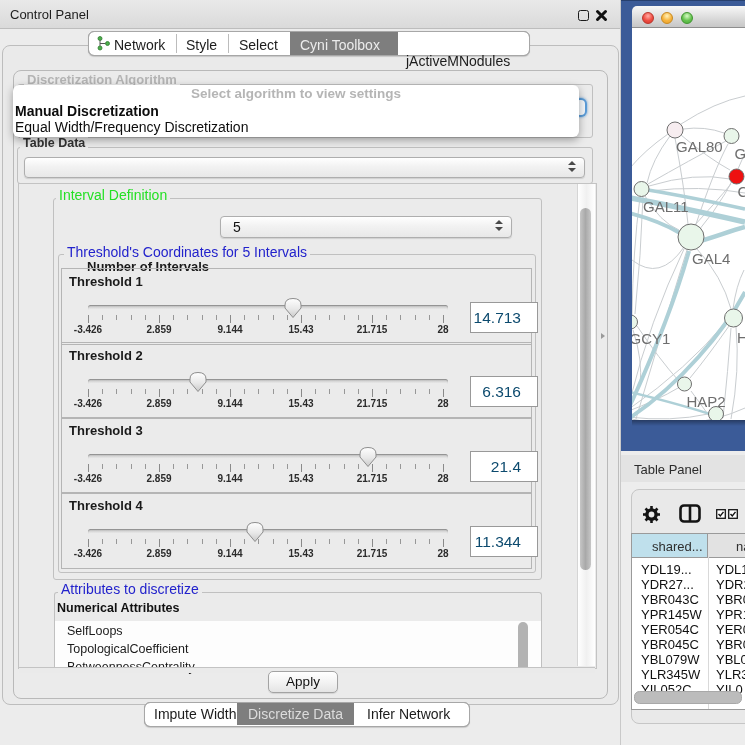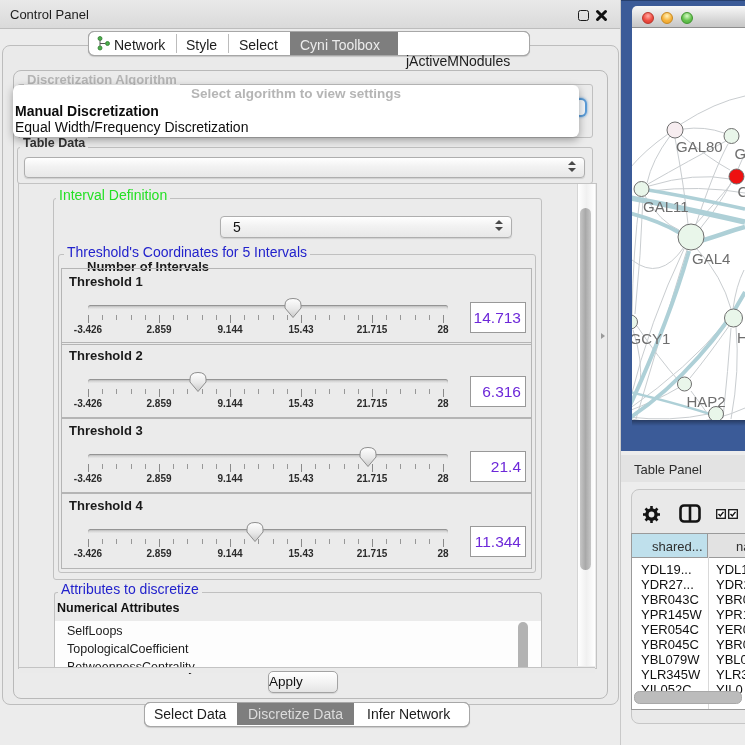--- a/index.html
+++ b/index.html
@@ -24,22 +24,22 @@
   .track{position:absolute;left:26px;width:360px;top:36px;height:5px;border-radius:3px;
          background:linear-gradient(#b9b9b9,#dedede 60%,#efefef);
          box-shadow:inset 0 1px 1px rgba(0,0,0,0.25);}
   .ticksmin{position:absolute;left:26px;width:356px;top:46px;height:5px;
          background:repeating-linear-gradient(90deg,#979797 0,#979797 1px,transparent 1px,transparent 14.2px);}
   .ticksmaj{position:absolute;left:26px;width:356px;top:46px;height:8px;
          background:repeating-linear-gradient(90deg,#8a8a8a 0,#8a8a8a 1px,transparent 1px,transparent 71px);}
   .tickl{position:absolute;top:55px;font-size:10px;font-weight:bold;color:#2b2b2b;transform:translateX(-50%);}
   .thumb{position:absolute;top:28px;width:19px;height:22px;transform:translateX(-50%);}
   .vbox{position:absolute;left:408px;top:33px;width:50px;height:29px;background:#fff;
-        border:1px solid #999;font-size:15.5px;color:#6d28d9;text-align:right;
-        padding-right:4px;line-height:29px;}
+        border:1px solid #999;font-size:15.5px;color:#0c4a6e;text-align:right;
+        padding-right:16px;line-height:29px;}
   .rowtxt{position:absolute;font-size:13px;color:#101010;white-space:nowrap;}
 </style>
 </head>
 <body>
 
 <div class="abs" style="left:0;top:0;width:620px;height:745px;background:#ececec;border-right:1px solid #c9c9c9;"></div>
 
 <div class="abs" style="left:0;top:0;width:620px;height:28px;background:linear-gradient(#e9e9e9,#dadada);border-bottom:1px solid #bdbdbd;"></div>
 <div class="abs" style="left:10px;top:7px;font-size:13px;color:#1e1e1e;">Control Panel</div>
 <div class="abs" style="left:578px;top:10px;width:9px;height:9px;border:1.6px solid #1a1a1a;border-radius:2.5px;"></div>
@@ -206,26 +206,26 @@
   <div class="abs" style="left:463px;top:1px;width:10px;height:46px;border-radius:5px 5px 0 0;background:#b3b3b3;"></div>
 </div>
 
 <div class="abs" style="left:19px;top:667px;width:576px;height:6px;background:#eaeaea;"></div>
 <div class="abs" style="left:18px;top:667px;width:577px;height:1px;background:#c3c3c3;"></div>
 
 <div class="abs" style="left:601px;top:333px;width:0;height:0;border-top:3px solid transparent;border-bottom:3px solid transparent;border-left:4px solid #9a9a9a;"></div>
 
 <div class="abs" style="left:268px;top:671px;width:68px;height:20px;border:1px solid #a3a3a3;border-radius:5px;
      background:linear-gradient(#ffffff,#f3f3f3 50%,#e4e4e4);box-shadow:0 1px 1px rgba(0,0,0,0.1);
-     font-size:13.5px;color:#111;line-height:19px;">Apply</div>
+     font-size:13.5px;color:#111;text-align:center;line-height:19px;">Apply</div>
 
 <div class="abs" style="left:144px;top:702px;width:324px;height:23px;background:#fff;border:1px solid #a7a7a7;border-radius:6px;box-shadow:0 1px 1px rgba(0,0,0,0.15);"></div>
 <div class="abs" style="left:237px;top:702px;width:117px;height:23px;background:#7e7e7e;"></div>
 <div class="abs" style="left:144px;top:702px;width:324px;height:23px;border:1px solid #a7a7a7;border-radius:6px;"></div>
-<div class="abs" style="left:154px;top:706px;font-size:14px;color:#1c1c1c;">Select Data</div>
+<div class="abs" style="left:154px;top:706px;font-size:14px;color:#1c1c1c;">Impute Width</div>
 <div class="abs" style="left:248px;top:706px;font-size:14px;color:#dcdcdc;">Discretize Data</div>
 <div class="abs" style="left:367px;top:706px;font-size:14px;color:#1c1c1c;">Infer Network</div>
 
 <div class="abs" style="left:621px;top:0;width:124px;height:745px;background:#ededed;"></div>
 
 <div class="abs" style="left:621px;top:0;width:124px;height:450px;background:#3b5b98;border-top:1px solid #27406e;"></div>
 <div class="abs" style="left:632px;top:6px;width:113px;height:21px;border-radius:5px 0 0 0;
      background:linear-gradient(#f8f8f8,#d4d4d4 70%,#c7c7c7);border-bottom:1px solid #8e8e8e;"></div>
 <div class="abs" style="left:642px;top:11.5px;width:10px;height:10px;border-radius:50%;
      background:radial-gradient(circle at 50% 30%, #ff9d96 8%, #ee4b40 55%, #d43a30);border:0.5px solid #b8352c;"></div>

